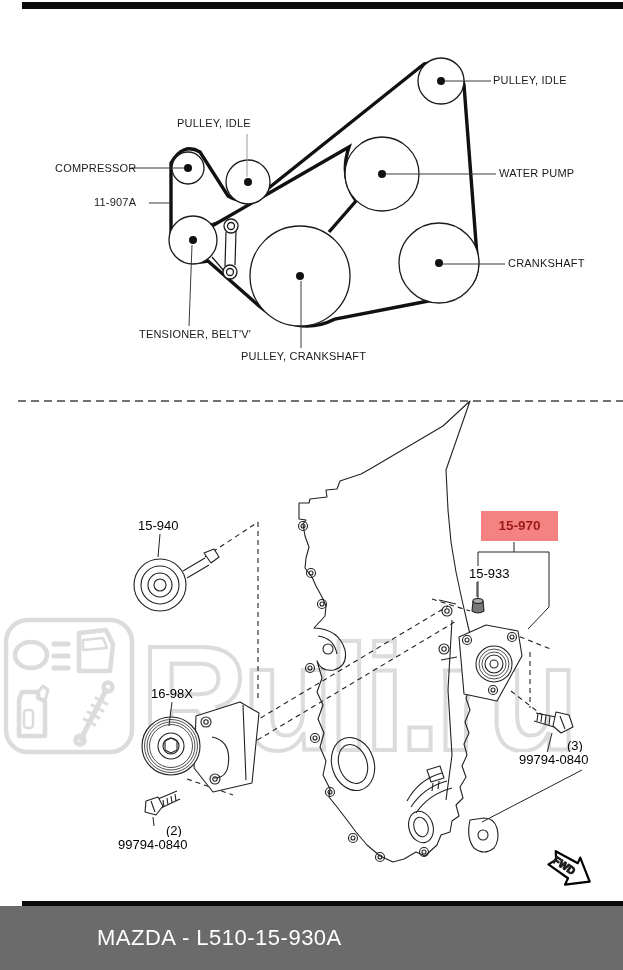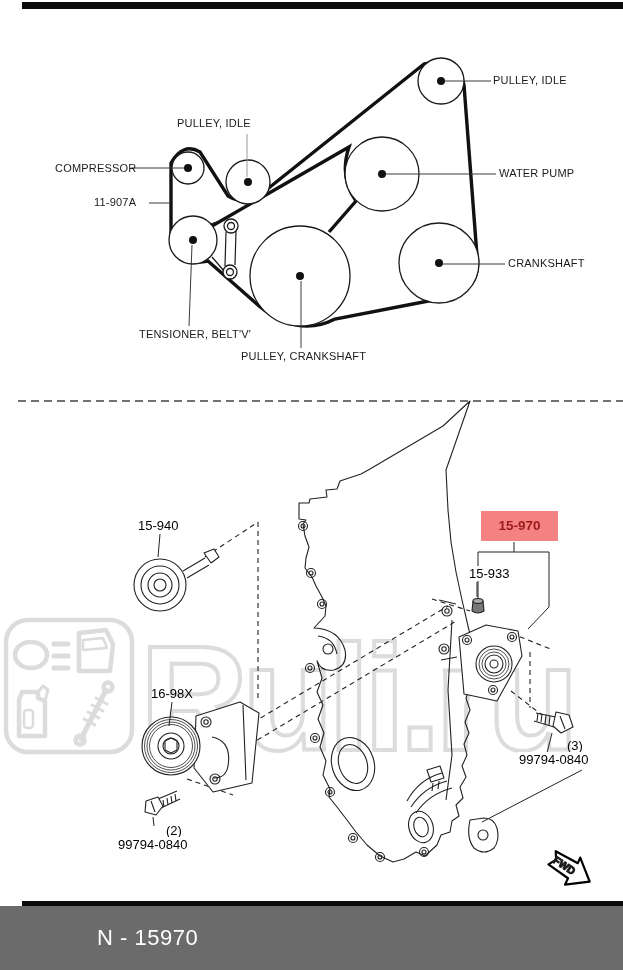--- a/index.html
+++ b/index.html
@@ -228,16 +228,16 @@
   <div class="hl">15-970</div>
   <div class="plbl" style="left:434px;top:566px;margin-left:34px;">15-933</div>
   <div class="plbl" style="left:566px;top:738px;background:transparent;">(3)</div>
   <div class="plbl" style="left:518px;top:752px;">99794-0840</div>
   <div class="plbl" style="left:165px;top:823px;background:transparent;">(2)</div>
   <div class="plbl" style="left:117px;top:837px;">99794-0840</div>
 
   <div class="footer-line"></div>
   <div class="footer"></div>
   <div class="footer-text">
-    <span>N - 15970</span>
+    <span>MAZDA - L510-15-930A</span>
   </div>
 
 </div>
 
 </body></html>

